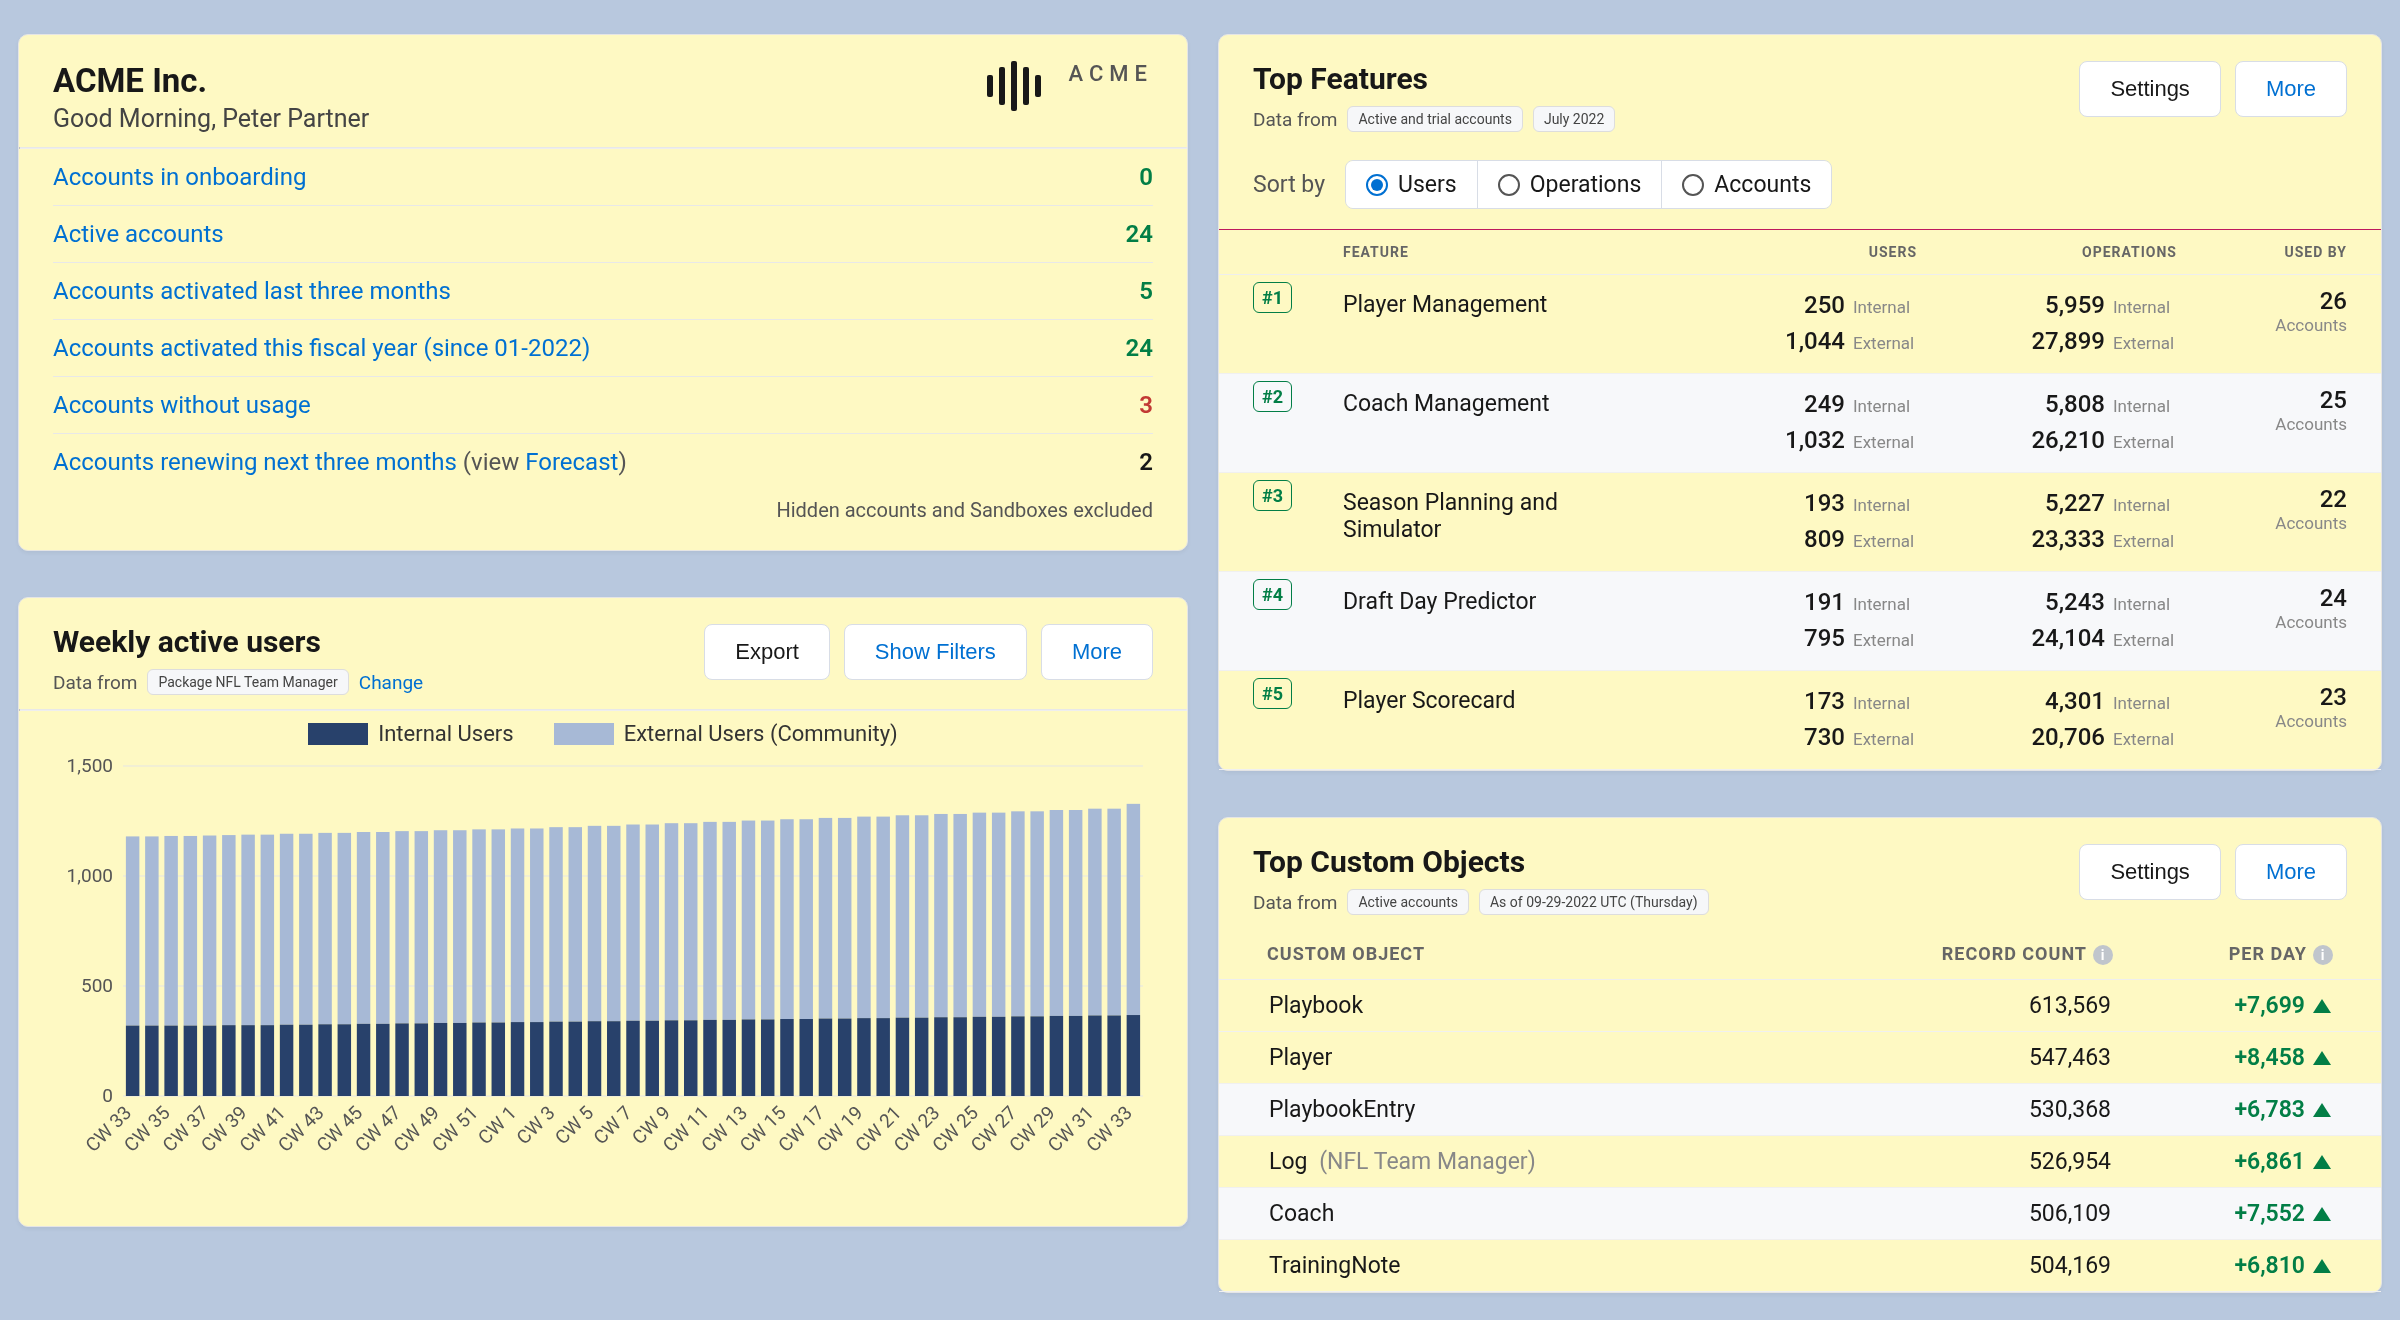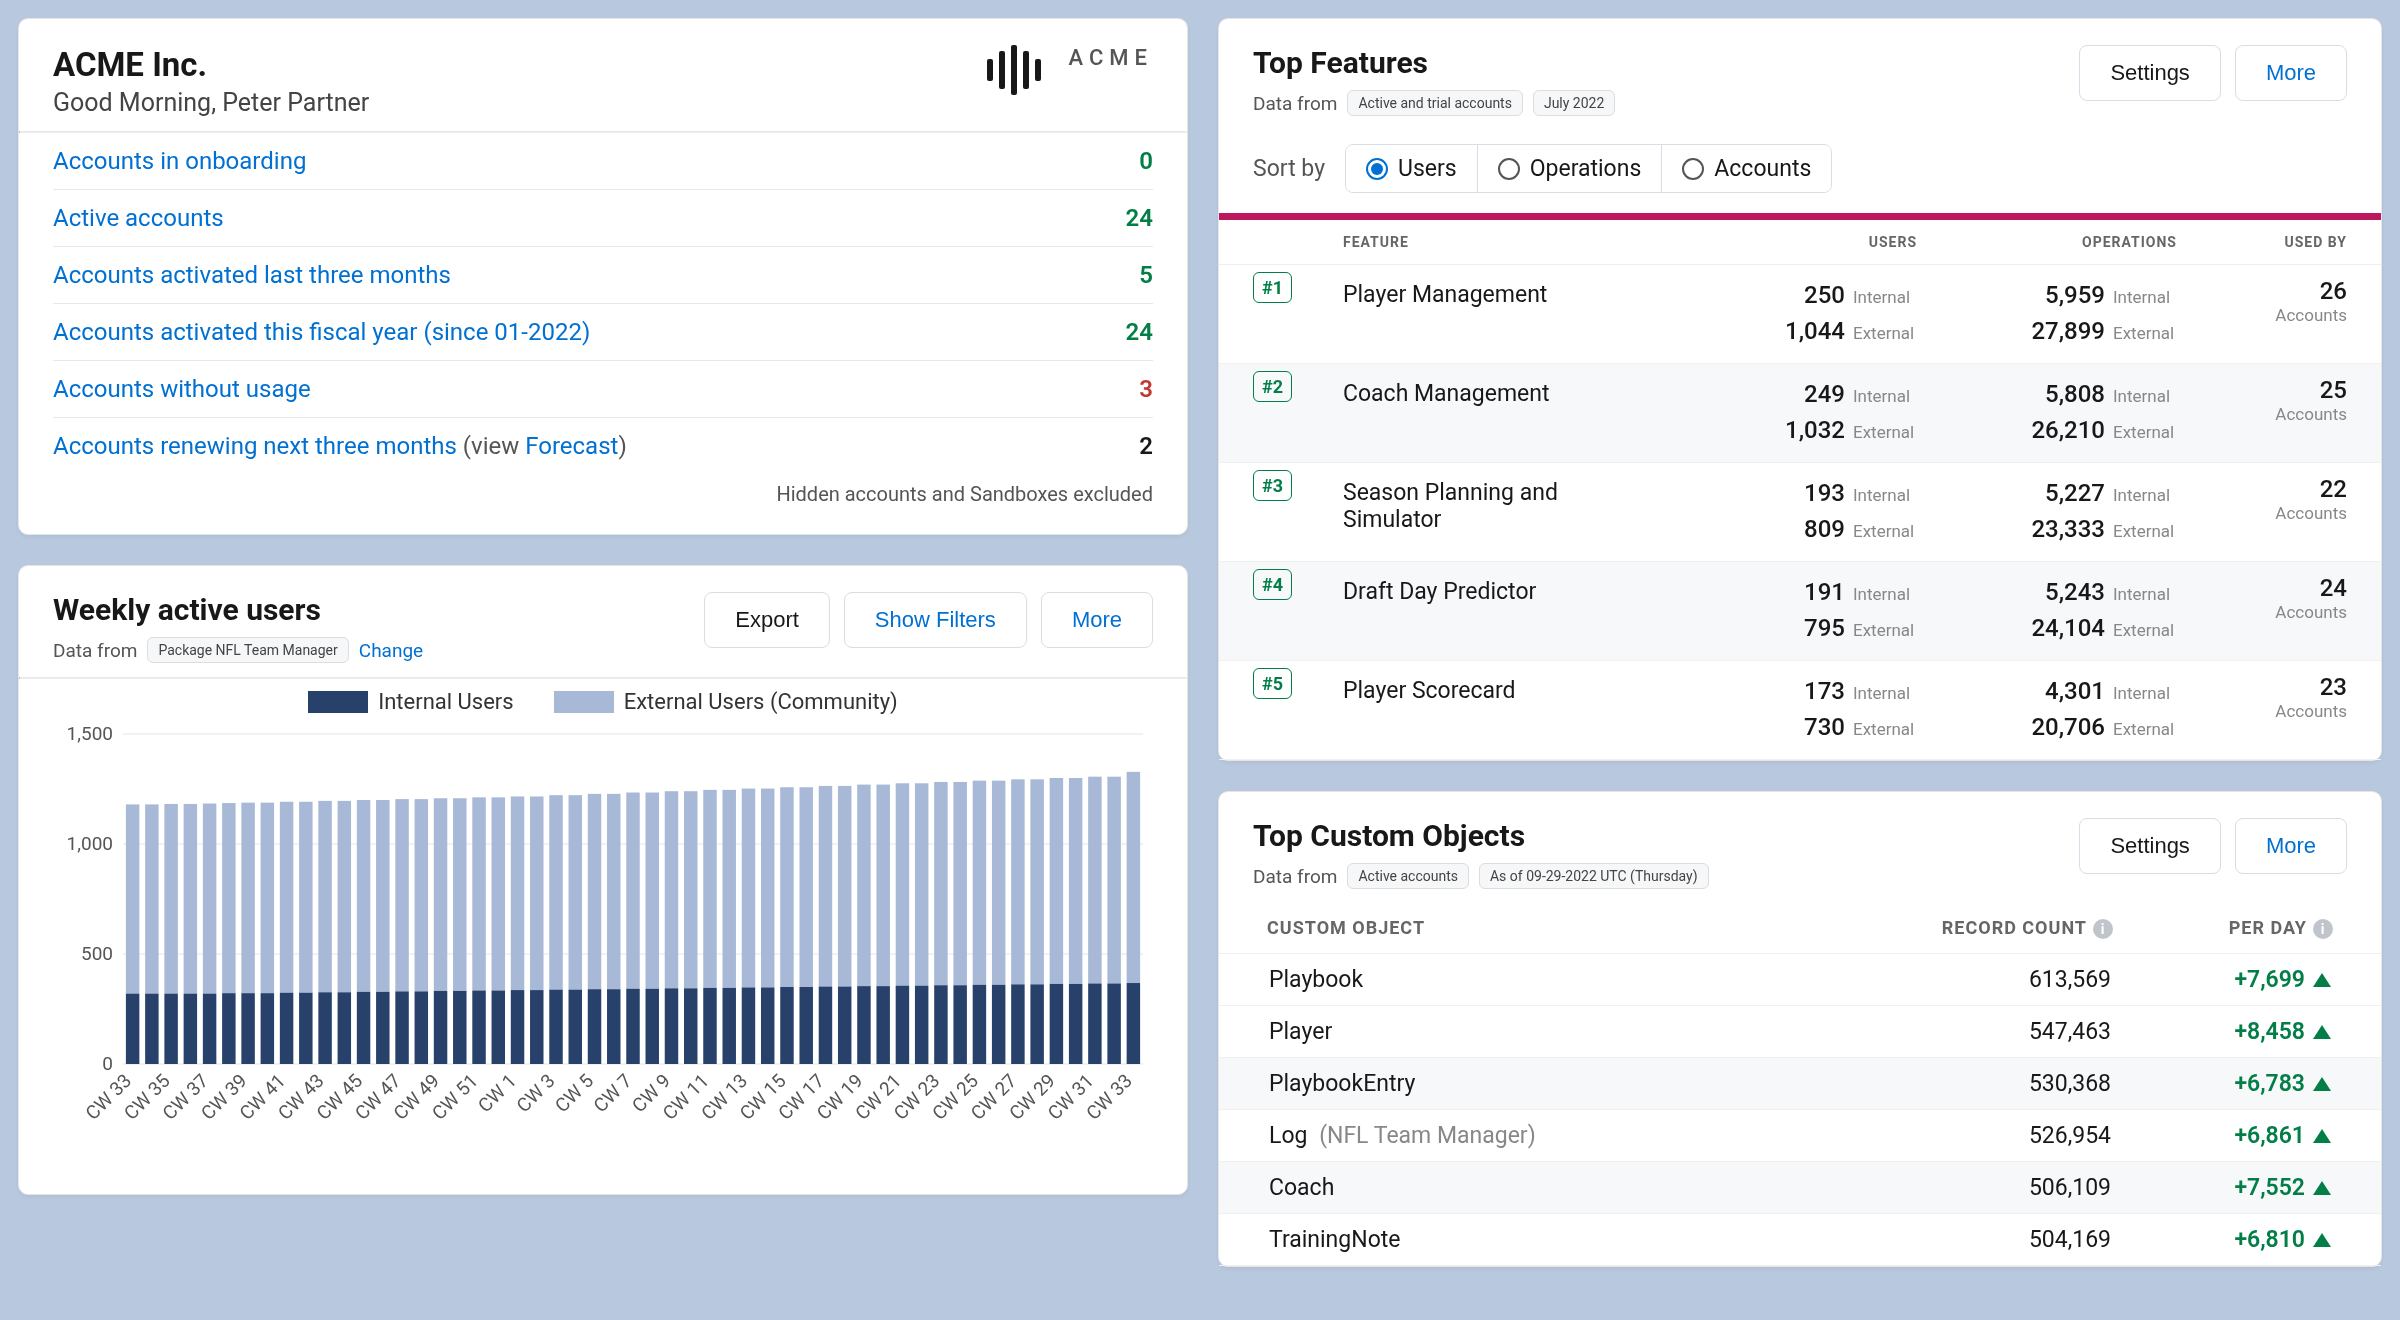--- a/index.html
+++ b/index.html
@@ -7,24 +7,25 @@
       font-family: -apple-system, BlinkMacSystemFont, "Segoe UI", Roboto, Helvetica, Arial, sans-serif;
       background: #b8c8de;
       width: 2400px;
       height: 1320px;
       padding: 18px;
       color: #181818;
     }
     .cols { display: flex; gap: 30px; }
     .col { flex: 1; display: flex; flex-direction: column; gap: 30px; }
     .card {
-      background: #ffffff;
+      background: #fef9c3;
       border: 1px solid #e5e5e5;
       border-radius: 10px;
       box-shadow: 0 2px 4px rgba(0,0,0,0.05);
+      margin-top: 16px;
     }
     .card-header { padding: 26px 34px 14px 34px; display: flex; justify-content: space-between; align-items: flex-start; }
     .company-title { font-size: 33px; font-weight: 700; color: #181818; }
     .greeting { font-size: 25px; color: #444; margin-top: 4px; }
     .logo-wrap { display: flex; align-items: flex-start; gap: 18px; }
     .logo-text { font-size: 22px; letter-spacing: 6px; color: #555; font-weight: 500; }
     .kpi-list { padding: 0 34px 12px 34px; }
     .kpi-row { display: flex; justify-content: space-between; align-items: center; padding: 14px 0; border-top: 1px solid #e8e8e8; font-size: 24px; }
     .kpi-row:first-child { border-top: none; }
     .kpi-link { color: #0070d2; cursor: pointer; }
@@ -41,21 +42,21 @@
     .btn { border: 1px solid #d8dde6; background: #fff; border-radius: 8px; padding: 14px 30px; font-size: 22px; cursor: pointer; color: #181818; }
     .btn.primary { color: #0070d2; }
     .chart-wrap { padding: 10px 34px 26px 34px; }
     .legend { display: flex; gap: 40px; justify-content: center; margin-bottom: 10px; font-size: 22px; color: #333;}
     .legend-item { display: flex; align-items: center; gap: 10px; }
     .lg-sw { width: 60px; height: 22px; }
     .sw-dark { background: #28416b; }
     .sw-light { background: #a7b9d6; }
     .axis-label { font-size: 19px; fill: #555; }
     
-    .sort-row { display: flex; align-items: center; gap: 20px; padding: 14px 34px 20px 34px; font-size: 23px; border-bottom: 7px solid #be185d;}
+    .sort-row { display: flex; align-items: center; gap: 20px; padding: 14px 34px 20px 34px; font-size: 23px; border-bottom: 1px solid #be185d;}
     .sort-label { color: #555; }
     .seg { display: flex; border: 1px solid #d8dde6; border-radius: 8px; overflow: hidden; }
     .seg-opt { display: flex; align-items: center; gap: 10px; padding: 10px 20px; border-right: 1px solid #d8dde6; font-size: 23px; cursor:pointer; background:#fff;}
     .seg-opt:last-child { border-right: none; }
     .radio { width: 22px; height: 22px; border: 2px solid #555; border-radius: 50%; display: inline-flex; align-items:center; justify-content:center; }
     .radio.on { border-color: #0070d2; }
     .radio.on::after { content:""; width: 12px; height:12px; background:#0070d2; border-radius:50%; }
     .tbl-head { display: grid; grid-template-columns: 90px 1fr 260px 260px 170px; padding: 14px 34px; color: #666; font-size: 14px; font-weight: 700; letter-spacing: 1px; border-bottom: 1px solid #eee; }
     .tbl-head .r { text-align: right; }
     .feat-row { display: grid; grid-template-columns: 90px 1fr 260px 260px 170px; padding: 12px 34px 14px 34px; align-items: start; border-bottom: 1px solid #f0f0f0; }

